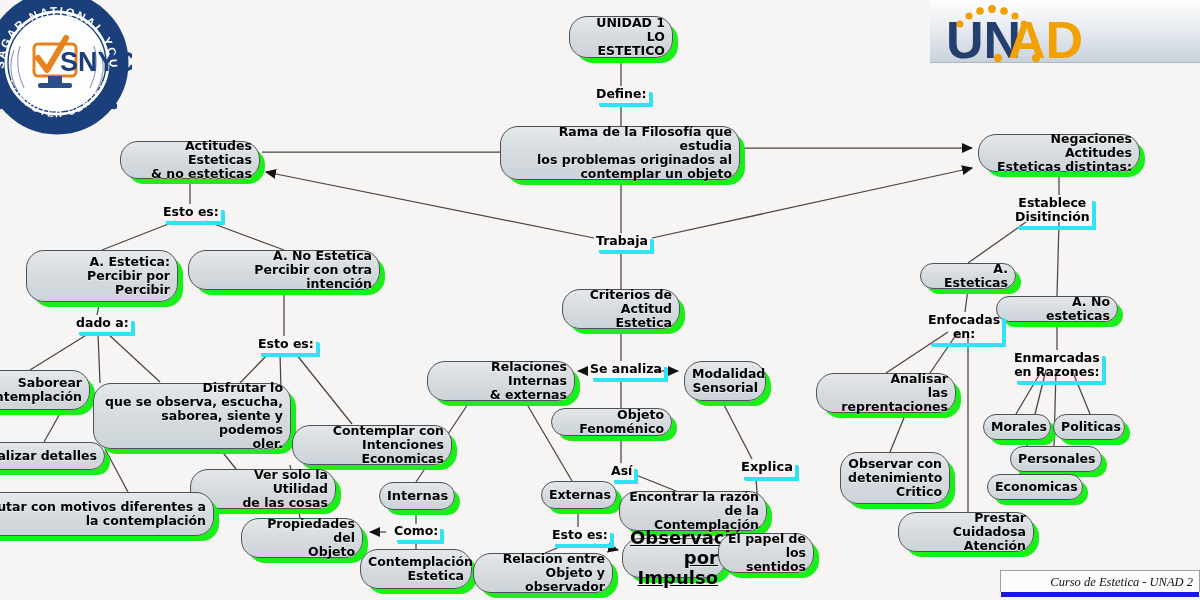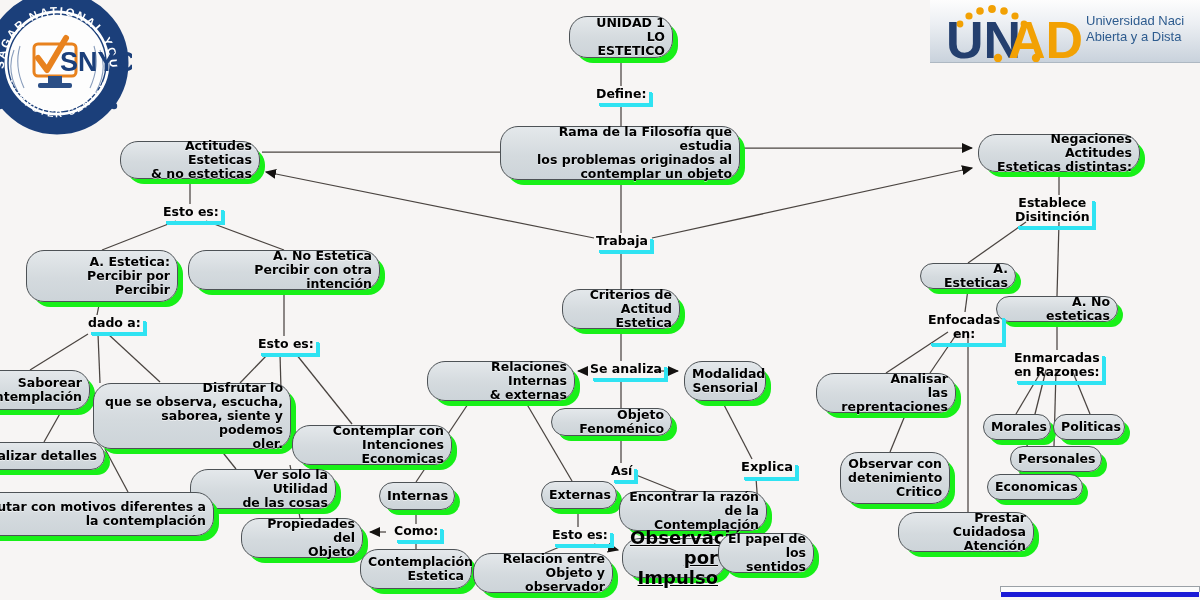--- a/index.html
+++ b/index.html
@@ -282,21 +282,21 @@
       </div>
       <div class="node" style="left: 1010px; top: 446px; width: 92px; height: 26px; font-size: 12.5px;">
         <span>Personales</span>
       </div>
       <div class="node" style="left: 987px; top: 474px; width: 96px; height: 26px; font-size: 12.5px;">
         <span>Economicas</span>
       </div>
       <div class="lbl" style="left: 594px; top: 87px; font-size: 12.5px;">Define:</div>
       <div class="lbl" style="left: 594px; top: 234px; font-size: 12.5px;">Trabaja</div>
       <div class="lbl" style="left: 161px; top: 205px; font-size: 12.5px;">Esto es:</div>
-      <div class="lbl" style="left: 74px; top: 316px; font-size: 12.5px; margin-left: 12px;">dado a:</div>
+      <div class="lbl" style="left: 74px; top: 316px; font-size: 12.5px;">dado a:</div>
       <div class="lbl" style="left: 256px; top: 337px; font-size: 12.5px;">Esto es:</div>
       <div class="lbl" style="left: 588px; top: 362px; font-size: 12.5px;">Se analiza</div>
       <div class="lbl" style="left: 609px; top: 464px; font-size: 12.5px;">Así</div>
       <div class="lbl" style="left: 739px; top: 460px; font-size: 13px;">Explica</div>
       <div class="lbl" style="left: 550px; top: 528px; font-size: 12.5px;">Esto es:</div>
       <div class="lbl" style="left: 392px; top: 524px; font-size: 12.5px;">Como:</div>
       <div class="lbl" style="left: 1013px; top: 196px; font-size: 12.5px;">Establece
 Disitinción</div>
       <div class="lbl" style="left: 926px; top: 313px; font-size: 12.5px;">Enfocadas
 en:</div>
@@ -344,21 +344,20 @@
           <circle cx="56" cy="13" r="3.9"></circle>
         <circle cx="68" cy="15" r="3.8"></circle>
           <circle cx="79" cy="20" r="3.6"></circle>
         <circle cx="88" cy="28" r="3.4"></circle>
         <circle cx="62" cy="62" r="4.2"></circle>
           <circle cx="100" cy="62" r="4.2"></circle>
       </g>
       <text x="10" y="62" font-family="Liberation Sans, sans-serif" font-size="52" font-weight="bold" fill="#243f6e">UN</text>
       <text x="72" y="62" font-family="Liberation Sans, sans-serif" font-size="52" font-weight="bold" fill="#f2a104">AD</text>
     </svg>
-    <div class="u-text">Universidad Naci
-Abierta y a  Dista</div>
   </div>
 
   <div id="sig">
+    <div>Curso de Estetica - UNAD 2</div>
     <div class="bar"></div>
   </div>
 
 </div>
 
 </body></html>

